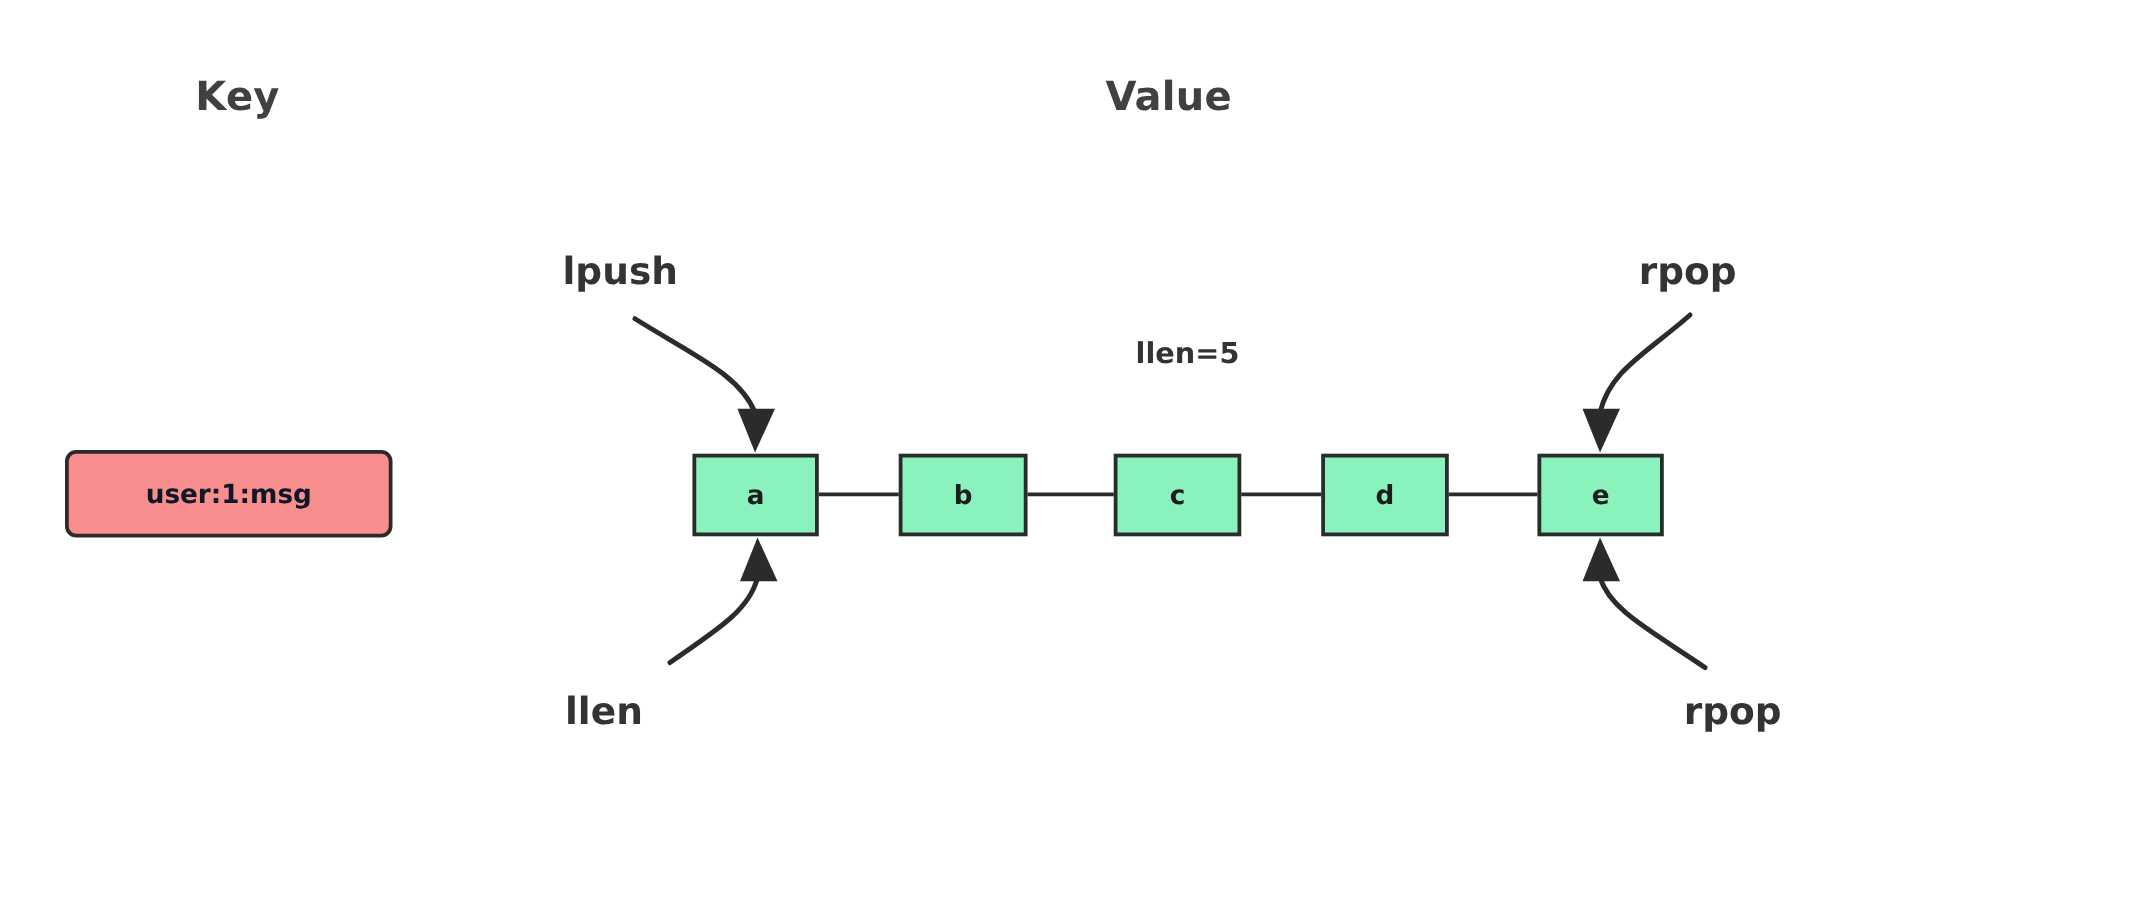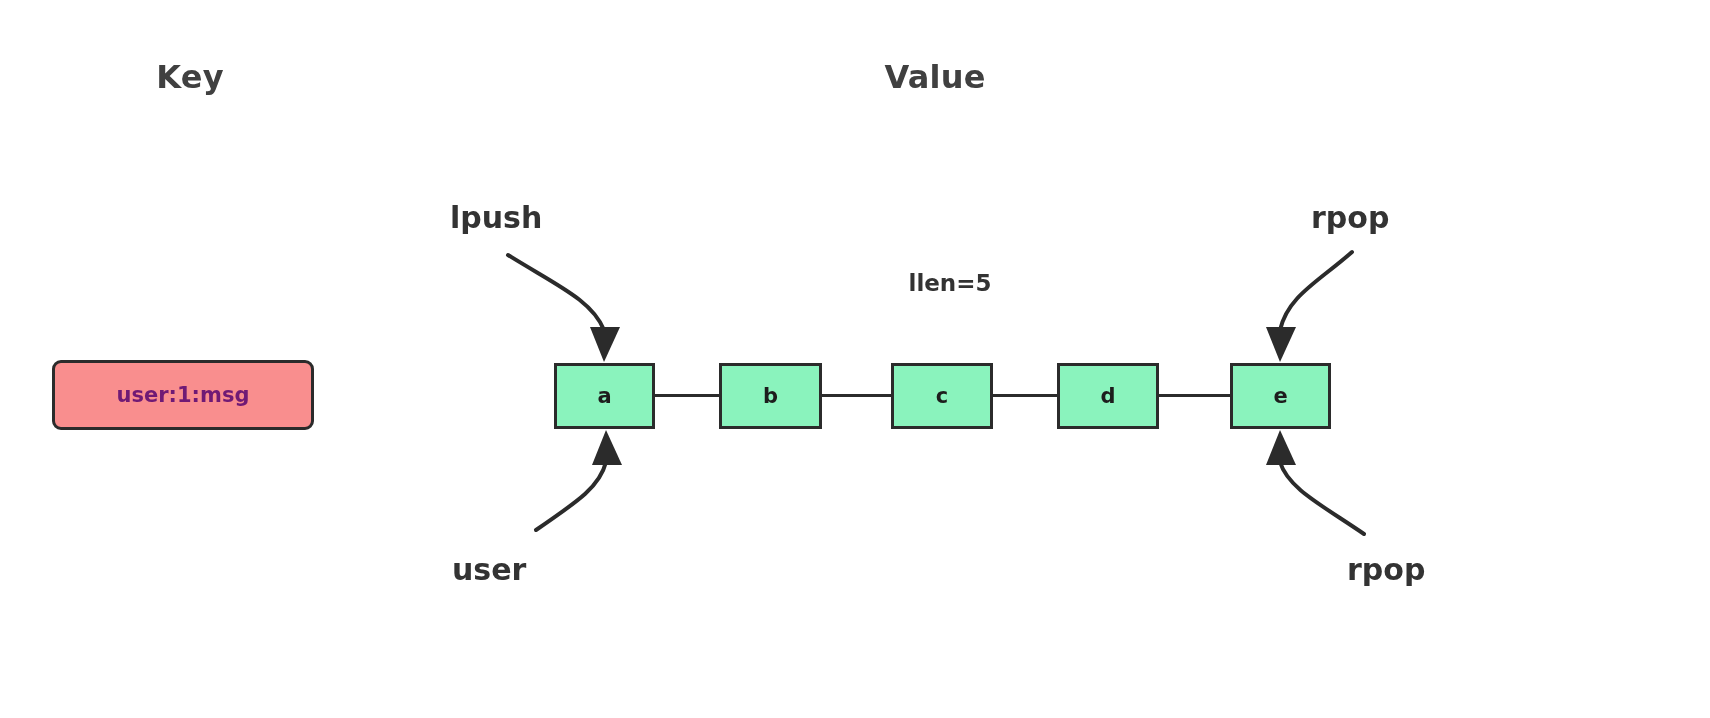--- a/index.html
+++ b/index.html
@@ -44,21 +44,21 @@
     height: 70px;
     background: #f98e8e;
     border: 3px solid #2b2b2b;
     border-radius: 9px;
     box-sizing: border-box;
     display: flex;
     align-items: center;
     justify-content: center;
     font-weight: bold;
     font-size: 21px;
-    color: #701a75;
+    color: #0f172a;
   }
 
   .node {
     position: absolute;
     background: #8af3bd;
     border: 3px solid #2b2b2b;
     box-sizing: border-box;
     display: flex;
     align-items: center;
     justify-content: center;
@@ -154,18 +154,18 @@
     </g>
 
     <g>
       <path d="M 1364 534 C 1320 504, 1288 488, 1280 462" fill="none" stroke="#2b2b2b" stroke-width="4" stroke-linecap="round"></path>
       <path d="M 1280 430 L 1266 465 L 1296 465 Z" fill="#2b2b2b"></path>
     </g>
   </svg>
 
   <div class="op-label" id="label-lpush">lpush</div>
   <div class="op-label" id="label-rpush">rpop</div>
-  <div class="op-label" id="label-lpop">user</div>
+  <div class="op-label" id="label-lpop">llen</div>
   <div class="op-label" id="label-rpop">rpop</div>
 
   <div class="info-label" id="label-llen">llen=5</div>
 
 </div>
 
 </body></html>

